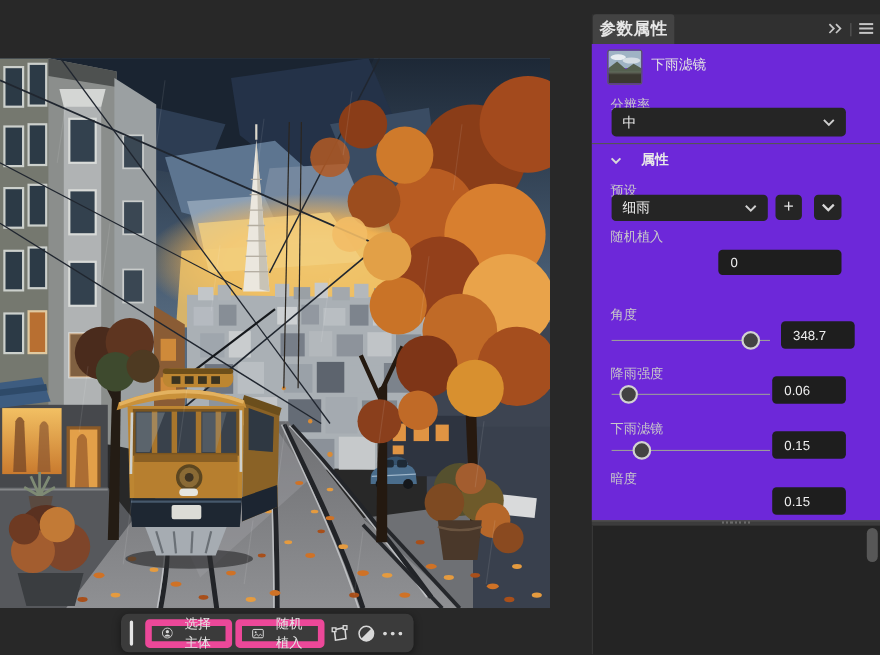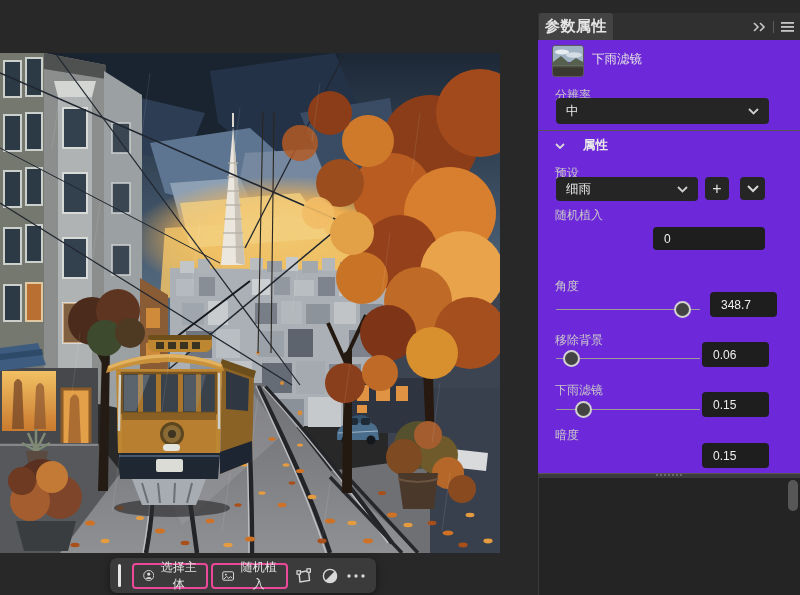--- a/index.html
+++ b/index.html
@@ -50,21 +50,21 @@
     border-radius:4px;overflow:visible;}
   .rand-btn .shuffle{position:absolute;left:23px;top:4px;}
   .rand-text{position:absolute;left:47px;top:-12px;width:14px;line-height:15.5px;font-size:12.5px;
     color:#e2e2e2;word-break:break-all;white-space:normal;}
 
   
   .taskbar{position:absolute;left:110px;top:558px;width:266px;height:35px;background:#3b3b3b;
     border-radius:7px;box-shadow:0 2px 8px rgba(0,0,0,.45);display:flex;align-items:center;
     padding:0 8px;box-sizing:border-box;gap:3px;}
   .grip{width:3px;height:23px;background:#e6e6e6;border-radius:2px;margin-right:8px;flex:none;}
-  .tb-btn{height:26px;border:2px solid #ec4899;border-radius:4px;background:transparent;color:#e4e4e4;
+  .tb-btn{height:26px;border:6px solid #ec4899;border-radius:4px;background:transparent;color:#e4e4e4;
     font-size:12px;display:flex;align-items:center;gap:6px;padding:0 9px;font-family:inherit;}
   .tb-ico{width:30px;height:26px;border:none;background:transparent;display:flex;align-items:center;
     justify-content:center;color:#d8d8d8;padding:0;}
 </style>
 </head>
 <body>
 
 <div class="stage">
 
   <div class="canvas-image">
@@ -534,21 +534,21 @@
         <span>0</span>
       </div>
 
       <div class="p-label" style="top:238px">角度</div>
       <div class="track" style="left:18px;top:269px;width:144px"></div>
       <div class="handle" style="left:136px;top:261px"></div>
       <div class="p-input" style="left:172px;top:252px;width:67px;height:25px">
         <span>348.7</span>
       </div>
 
-      <div class="p-label" style="top:292px">移除背景</div>
+      <div class="p-label" style="top:292px">降雨强度</div>
       <div class="track" style="left:18px;top:318px;width:144px"></div>
       <div class="handle" style="left:25px;top:310px"></div>
       <div class="p-input" style="left:164px;top:302px;width:67px;height:25px">
         <span>0.06</span>
       </div>
 
       <div class="p-label" style="top:342px">下雨滤镜</div>
       <div class="track" style="left:18px;top:369px;width:144px"></div>
       <div class="handle" style="left:37px;top:361px"></div>
       <div class="p-input" style="left:164px;top:352px;width:67px;height:25px">

